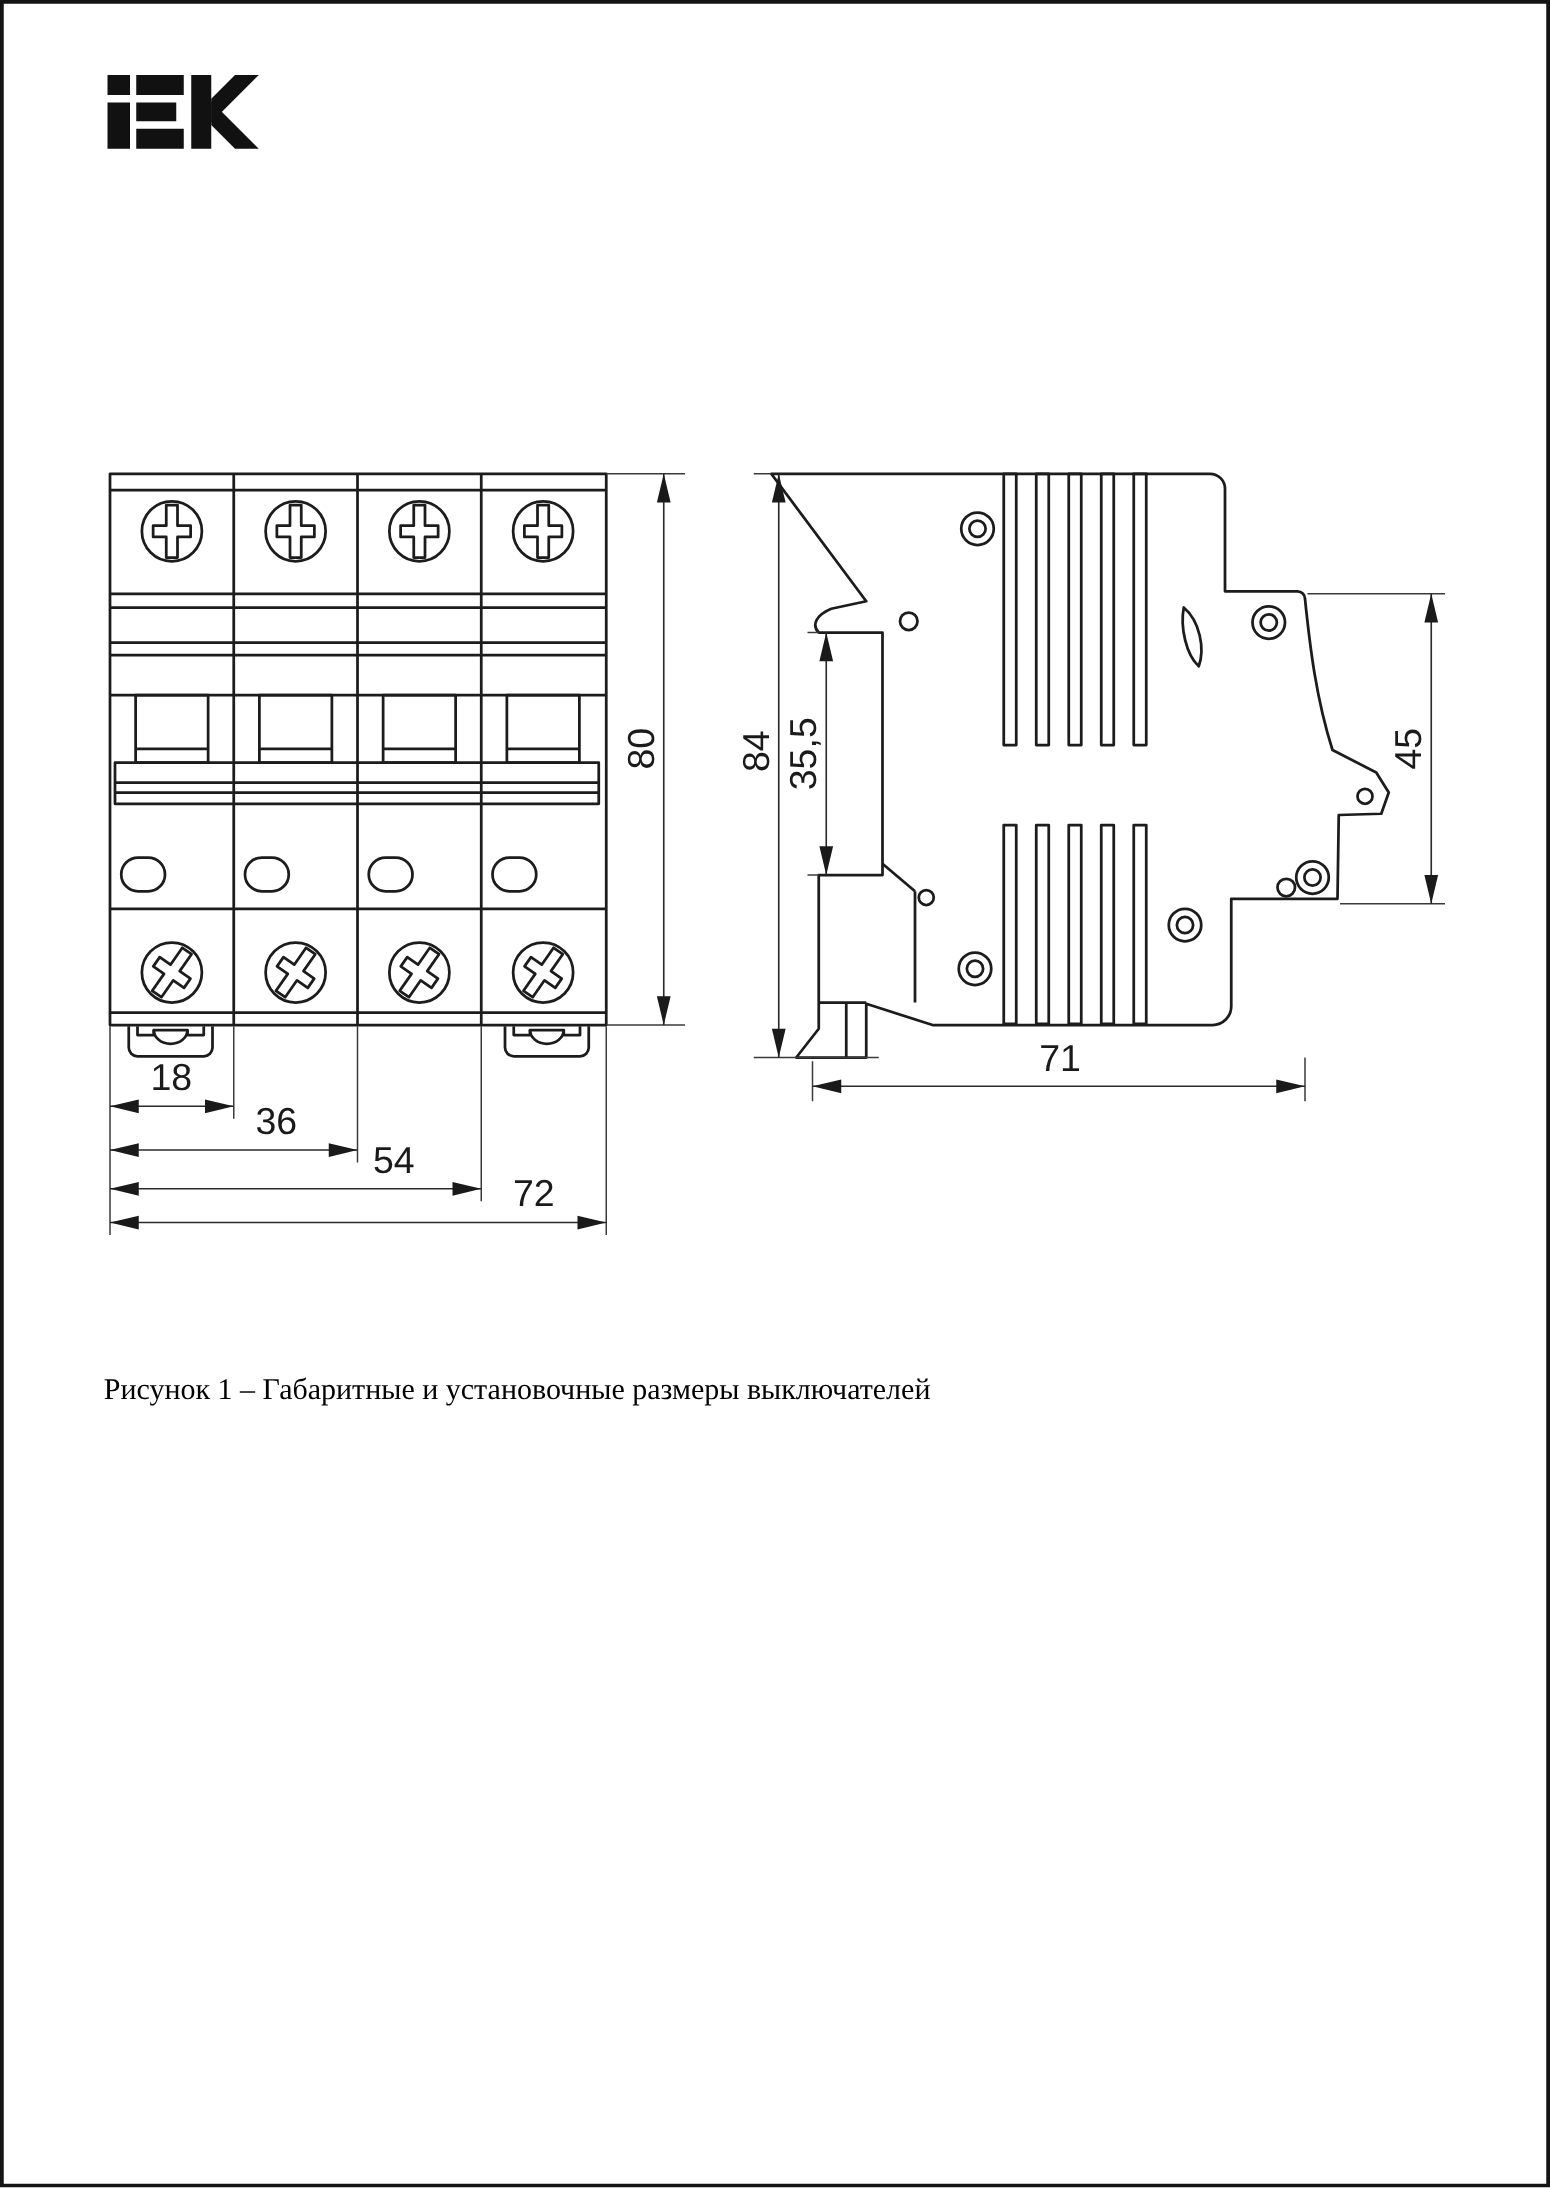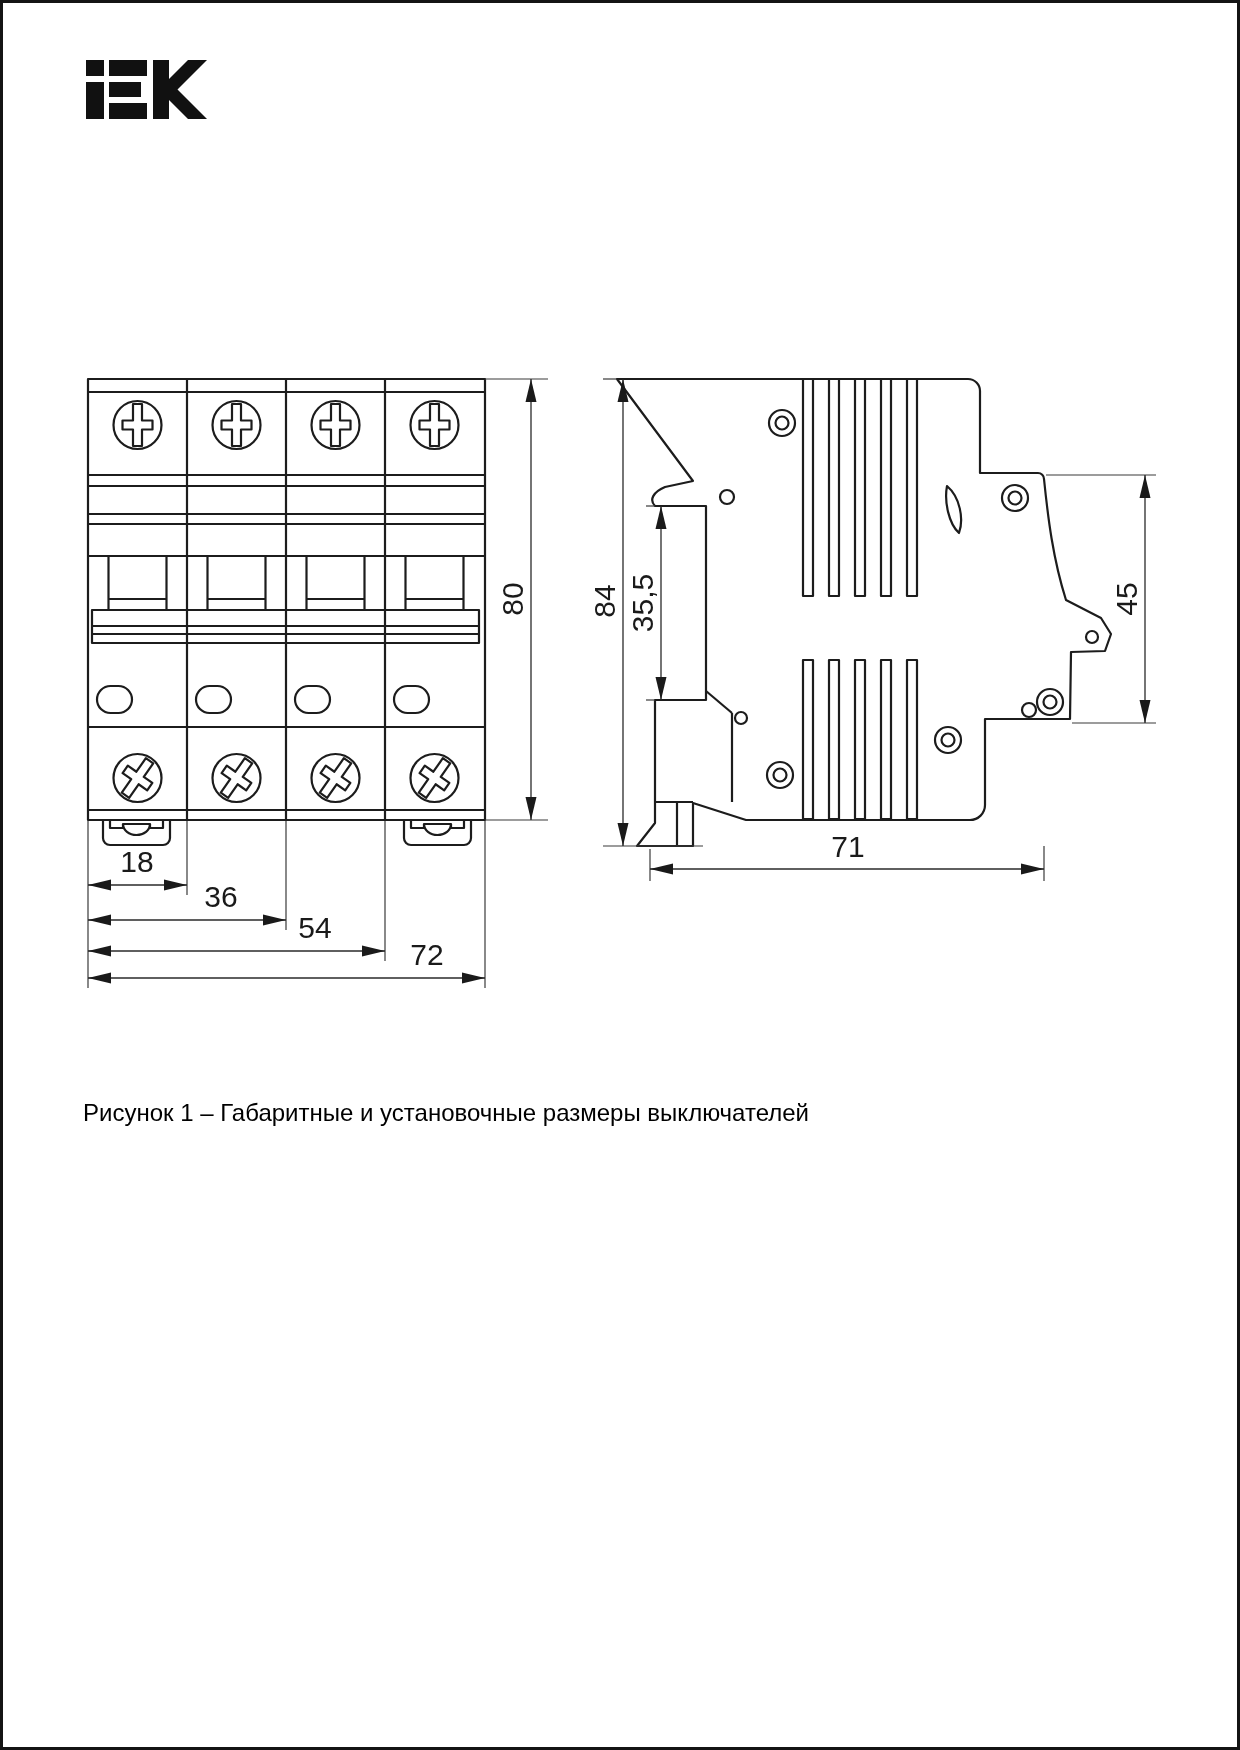--- a/index.html
+++ b/index.html
@@ -1,21 +1,21 @@
 <!DOCTYPE html>
 <html><head>
 <meta charset="utf-8">
 <style>
   html,body{margin:0;padding:0;background:#fff;}
   .page{position:relative;width:1240px;height:1750px;background:#fff;
         border:3px solid #141414;box-sizing:border-box;overflow:hidden;
         font-family:"Liberation Sans", sans-serif;}
   .art{position:absolute;left:0;top:0;}
   .caption{position:absolute;left:80px;top:1096px;font-size:24px;color:#000;
-           font-family:Liberation Sans, sans-serif;white-space:nowrap;}
+           font-family:Liberation Serif, serif;white-space:nowrap;}
   .dim{font:30px "Liberation Sans", sans-serif;fill:#1a1a1a;}
   .thick{stroke:#1c1c1c;stroke-width:2.2;fill:none;stroke-linejoin:round;}
   .thin{stroke:#3a3a3a;stroke-width:1.2;fill:none;}
   .dimline{stroke:#2a2a2a;stroke-width:1.3;fill:none;}
   .blk{fill:#111;}
 </style>
 </head>
 <body>
 
 <div class="page">

